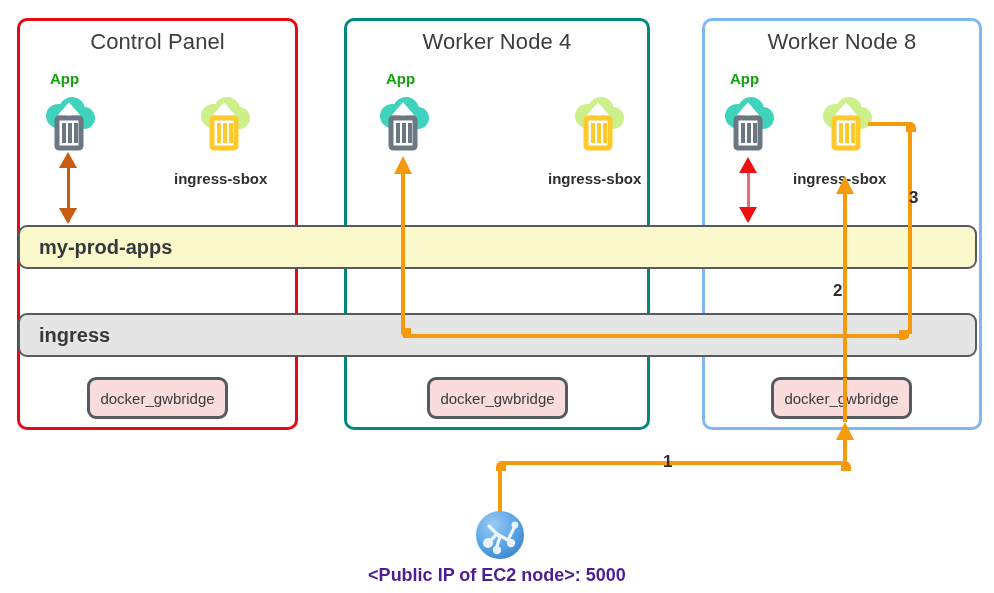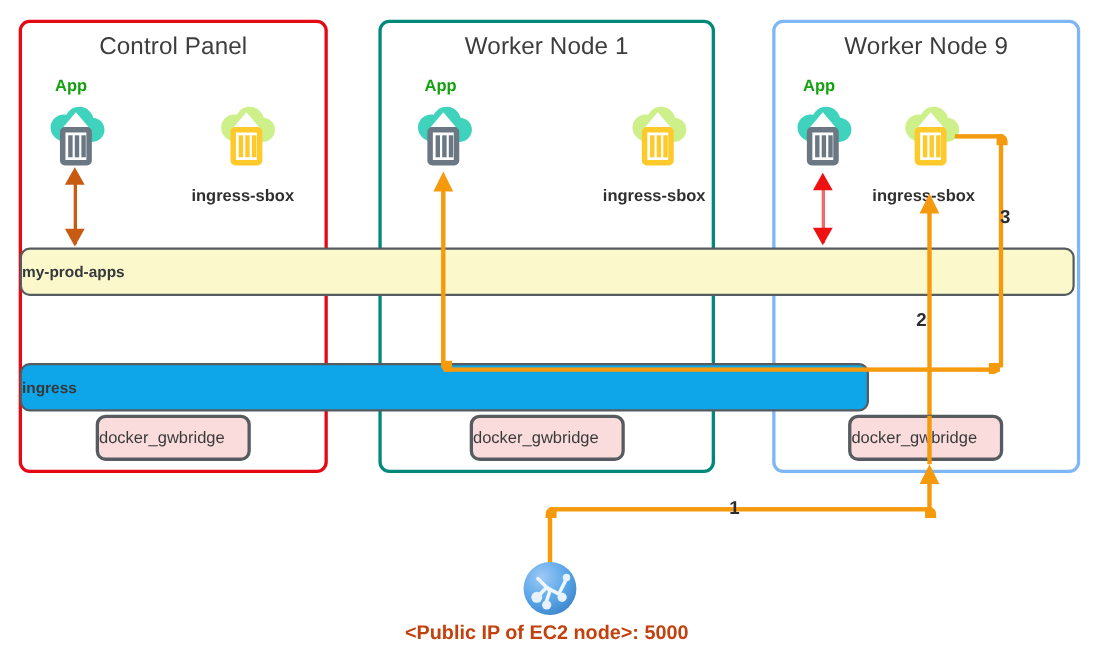--- a/index.html
+++ b/index.html
@@ -8,62 +8,62 @@
   #stage{position:relative;width:994px;height:593px;}
 
   
   .node{position:absolute;border-radius:10px;background:transparent;box-sizing:border-box;}
   .node-title{position:absolute;top:8px;left:0;width:100%;text-align:center;
               font-size:22px;color:#3d3d3d;letter-spacing:.1px;}
 
   
   .bar{position:absolute;box-sizing:border-box;border:2px solid #555b5e;border-radius:9px;
        display:flex;align-items:center;}
-  .bar-label{font-size:14px;font-weight:bold;color:#36393b;padding-left:0;}
+  .bar-label{font-size:20px;font-weight:bold;color:#36393b;padding-left:19px;}
 
   
   .gwbridge{position:absolute;box-sizing:border-box;background:#fadcdc;
             border:3px solid #555b5e;border-radius:9px;
-            display:flex;align-items:center;justify-content:flex-start;
+            display:flex;align-items:center;justify-content:center;
             font-size:15px;color:#3a3a3a;}
 
   
   .iconwrap{position:absolute;width:62px;height:62px;}
   .applabel{position:absolute;font-size:15px;font-weight:bold;color:#13a10e;}
   .sboxlabel{position:absolute;font-size:15px;color:#2f2f2f;white-space:nowrap;font-weight:bold;}
 
   
   .seg{position:absolute;background:#f59a0c;}
   .seg-v{width:4px;}
   .seg-h{height:4px;}
   .num{position:absolute;font-size:17px;font-weight:bold;color:#2d2d2d;}
 
   
   .bidi-shaft{position:absolute;width:3px;}
   .tri{position:absolute;width:0;height:0;}
 
   .caption{position:absolute;width:100%;text-align:center;
-           font-size:18px;font-weight:bold;color:#c2410c;}
+           font-size:18px;font-weight:bold;color:#4c1d95;}
   .globe{position:absolute;width:50px;height:50px;}
 </style>
 </head>
 <body>
 
 <div id="stage">
 
   <div class="node" style="left:17px;top:18px;width:281px;height:412px;border:3px solid #e50914;">
     <div class="node-title">Control Panel</div>
   </div>
 
   <div class="node" style="left:344px;top:18px;width:306px;height:412px;border:3px solid #00897b;">
-    <div class="node-title">Worker Node 1</div>
+    <div class="node-title">Worker Node 4</div>
   </div>
 
   <div class="node" style="left:702px;top:18px;width:280px;height:412px;border:3px solid #7eb6f6;">
-    <div class="node-title">Worker Node 9</div>
+    <div class="node-title">Worker Node 8</div>
   </div>
 
   <div class="applabel" style="left:50px;top:70px;">App</div>
   <div class="iconwrap" style="left:38px;top:92px;">
     <svg viewBox="0 0 62 62" width="62" height="62">
       <g>
         <circle cx="20" cy="24" r="12" fill="#3fd2bd"></circle>
         <circle cx="34" cy="18" r="13" fill="#3fd2bd"></circle>
         <circle cx="46" cy="26" r="11" fill="#3fd2bd"></circle>
         <rect x="16" y="22" width="32" height="14" fill="#3fd2bd"></rect>
@@ -166,21 +166,21 @@
   <div class="tri" style="left:59px;top:208px;border-left:9px solid transparent;border-right:9px solid transparent;border-top:16px solid #c75b12;"></div>
 
   <div class="bidi-shaft" style="left:747px;top:163px;height:58px;background:#ef6a6a;"></div>
   <div class="tri" style="left:739px;top:157px;border-left:9px solid transparent;border-right:9px solid transparent;border-bottom:16px solid #ee1111;"></div>
   <div class="tri" style="left:739px;top:207px;border-left:9px solid transparent;border-right:9px solid transparent;border-top:16px solid #ee1111;"></div>
 
   <div class="bar" style="left:18px;top:225px;width:959px;height:44px;background:#fbf8cc;">
     <span class="bar-label">my-prod-apps</span>
   </div>
 
-  <div class="bar" style="left:18px;top:330px;width:772px;height:44px;background:#0ea5e9;">
+  <div class="bar" style="left:18px;top:313px;width:959px;height:44px;background:#e5e5e5;">
     <span class="bar-label">ingress</span>
   </div>
 
   <div class="seg seg-h" style="left:868px;top:122px;width:44px;"></div>
   <div class="seg" style="left:906px;top:122px;width:10px;height:10px;border-top-right-radius:6px;"></div>
 
   <div class="seg seg-v" style="left:908px;top:126px;height:208px;"></div>
   <div class="seg" style="left:899px;top:330px;width:10px;height:10px;border-bottom-right-radius:6px;"></div>
 
   <div class="seg seg-h" style="left:403px;top:334px;width:506px;"></div>

